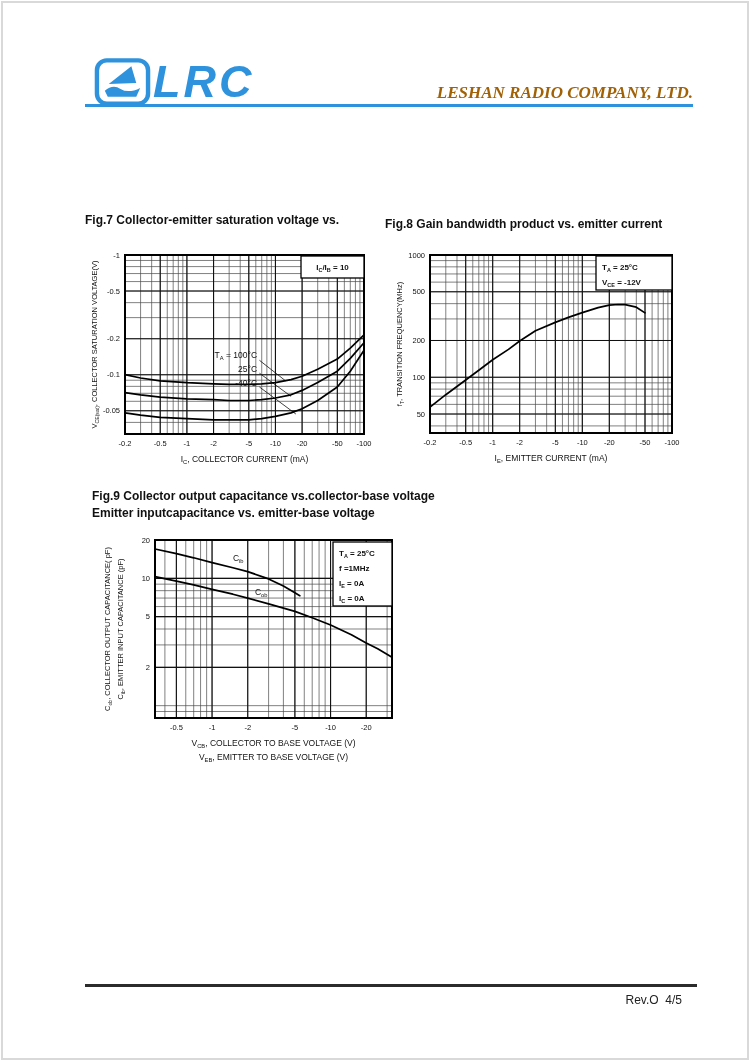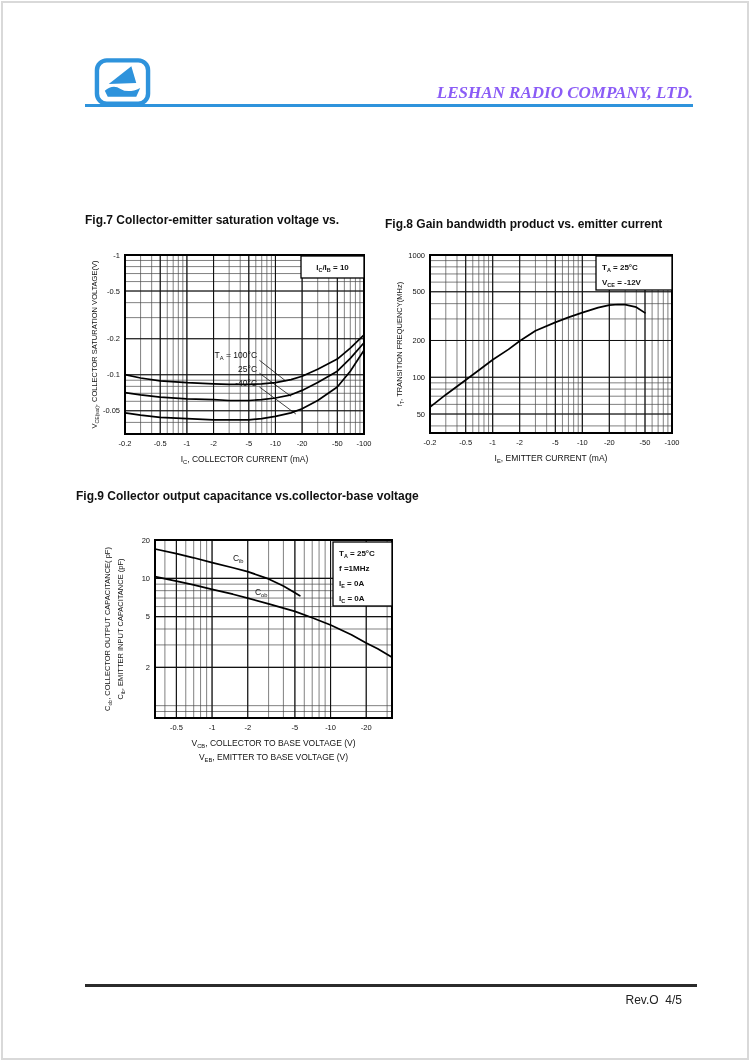--- a/index.html
+++ b/index.html
@@ -2,47 +2,48 @@
 <html><head>
 <meta charset="utf-8">
 <style>
   html,body{margin:0;padding:0;background:#ffffff;}
   body{width:750px;height:1061px;position:relative;font-family:"Liberation Sans",sans-serif;color:#161616;}
   .page{position:absolute;inset:0;background:#fff;}
   .frame{position:absolute;inset:1px;border:2px solid #d9d9d9;pointer-events:none;}
   .logo{position:absolute;left:94px;top:57px;display:flex;align-items:center;}
   .logo-emblem{width:57px;height:50px;}
   .logo-text{font-family:"Liberation Sans",sans-serif;font-style:italic;font-weight:bold;font-size:45px;line-height:50px;color:#2E93DC;letter-spacing:3px;margin-left:2px;}
-  .company{position:absolute;top:83px;right:57px;font-family:"Liberation Serif",serif;font-style:italic;font-weight:bold;font-size:17px;color:#8b5cf6;}
+  .company{position:absolute;top:83px;right:57px;font-family:"Liberation Serif",serif;font-style:italic;font-weight:bold;font-size:17px;color:#a16207;}
   .rule-blue{position:absolute;left:85px;top:104px;width:608px;height:3px;background:#2E93DC;}
   .doc-title{position:absolute;top:110px;right:95px;text-align:right;font-weight:bold;font-size:20px;line-height:18px;color:#141414;}
   .figcap{position:absolute;text-align:left;font-weight:bold;font-size:12px;line-height:17px;color:#111;}
   .cap7{left:85px;top:212px;width:300px;}
   .cap8{left:385px;top:216px;width:310px;}
-  .cap9{left:76px;top:488px;width:350px;}
+  .cap9{left:92px;top:488px;width:350px;}
   .chart{position:absolute;}
   .chart7{left:85px;top:245px;}
   .chart8{left:390px;top:245px;}
   .chart9{left:90px;top:530px;}
   .rule-dark{position:absolute;left:85px;top:984px;width:612px;height:3px;background:#2b2b2b;}
   .revision{position:absolute;top:993px;right:68px;font-size:12px;color:#222;white-space:pre;}
 </style>
 </head>
 <body>
 
 <div class="page">
   <div class="frame"></div>
 
   <header>
     <div class="logo">
       <svg class="logo-emblem" viewBox="0 0 58 50" aria-hidden="true">
         <rect x="3" y="3" width="52" height="44" rx="10" fill="none" stroke="#2E93DC" stroke-width="4.5"></rect>
         <path d="M15 27 L38 9 L43 26 Z" fill="#2E93DC"></path>
         <path d="M11 34 Q19 27 27 32 Q35 37 47 31 L43 40 L14 40 Z" fill="#2E93DC"></path>
       </svg>
+      <span class="logo-text">LRC</span>
     </div>
     <div class="company">LESHAN RADIO COMPANY, LTD.</div>
     <div class="rule-blue"></div>
     <div class="doc-title">
     </div>
   </header>
 
   <div>
     <div class="figcap cap7">
       <div>Fig.7  Collector-emitter saturation voltage vs.</div>
@@ -214,20 +215,21 @@
         <text x="212" y="25" text-anchor="start" font-size="8" fill="#111111" font-family="&quot;Liberation Sans&quot;, sans-serif" font-weight="bold"><tspan>T</tspan><tspan font-size="5.44" dy="2">A</tspan><tspan dy="-2"> = 25°C</tspan></text>
         <text x="212" y="40" text-anchor="start" font-size="8" fill="#111111" font-family="&quot;Liberation Sans&quot;, sans-serif" font-weight="bold"><tspan>V</tspan><tspan font-size="5.44" dy="2">CE</tspan><tspan dy="-2"> = -12V</tspan></text>
         <text x="161" y="216" text-anchor="middle" font-size="8.5" fill="#111111" font-family="&quot;Liberation Sans&quot;, sans-serif"><tspan>I</tspan><tspan font-size="5.78" dy="2">E</tspan><tspan dy="-2">, EMITTER CURRENT (mA)</tspan></text>
         <text x="12" y="99" text-anchor="middle" font-size="7.5" fill="#111111" font-family="&quot;Liberation Sans&quot;, sans-serif" transform="rotate(-90 12 99)"><tspan>f</tspan><tspan font-size="5.1000000000000005" dy="2">T</tspan><tspan dy="-2">, TRANSITION FREQUENCY(MHz)</tspan></text>
       </svg>
   </div>
 
   <div>
     <div class="figcap cap9">
       <div>Fig.9  Collector output capacitance vs.collector-base voltage</div>
+      <div>Emitter inputcapacitance vs. emitter-base voltage</div>
     </div>
     <svg class="chart chart9" width="330" height="250">
         <g>
           <line x1="74.90020709683388" y1="10" x2="74.90020709683388" y2="188" stroke="#4a4a4a" stroke-width="0.7"></line>
           <line x1="86.38404363828856" y1="10" x2="86.38404363828856" y2="188" stroke="#4a4a4a" stroke-width="0.7"></line>
           <line x1="95.7670212949321" y1="10" x2="95.7670212949321" y2="188" stroke="#4a4a4a" stroke-width="0.7"></line>
           <line x1="103.70021586615977" y1="10" x2="103.70021586615977" y2="188" stroke="#4a4a4a" stroke-width="0.7"></line>
           <line x1="110.57226158301566" y1="10" x2="110.57226158301566" y2="188" stroke="#4a4a4a" stroke-width="0.7"></line>
           <line x1="116.63383549303032" y1="10" x2="116.63383549303032" y2="188" stroke="#4a4a4a" stroke-width="0.7"></line>
           <line x1="122.05609812447034" y1="10" x2="122.05609812447034" y2="188" stroke="#4a4a4a" stroke-width="0.7"></line>

